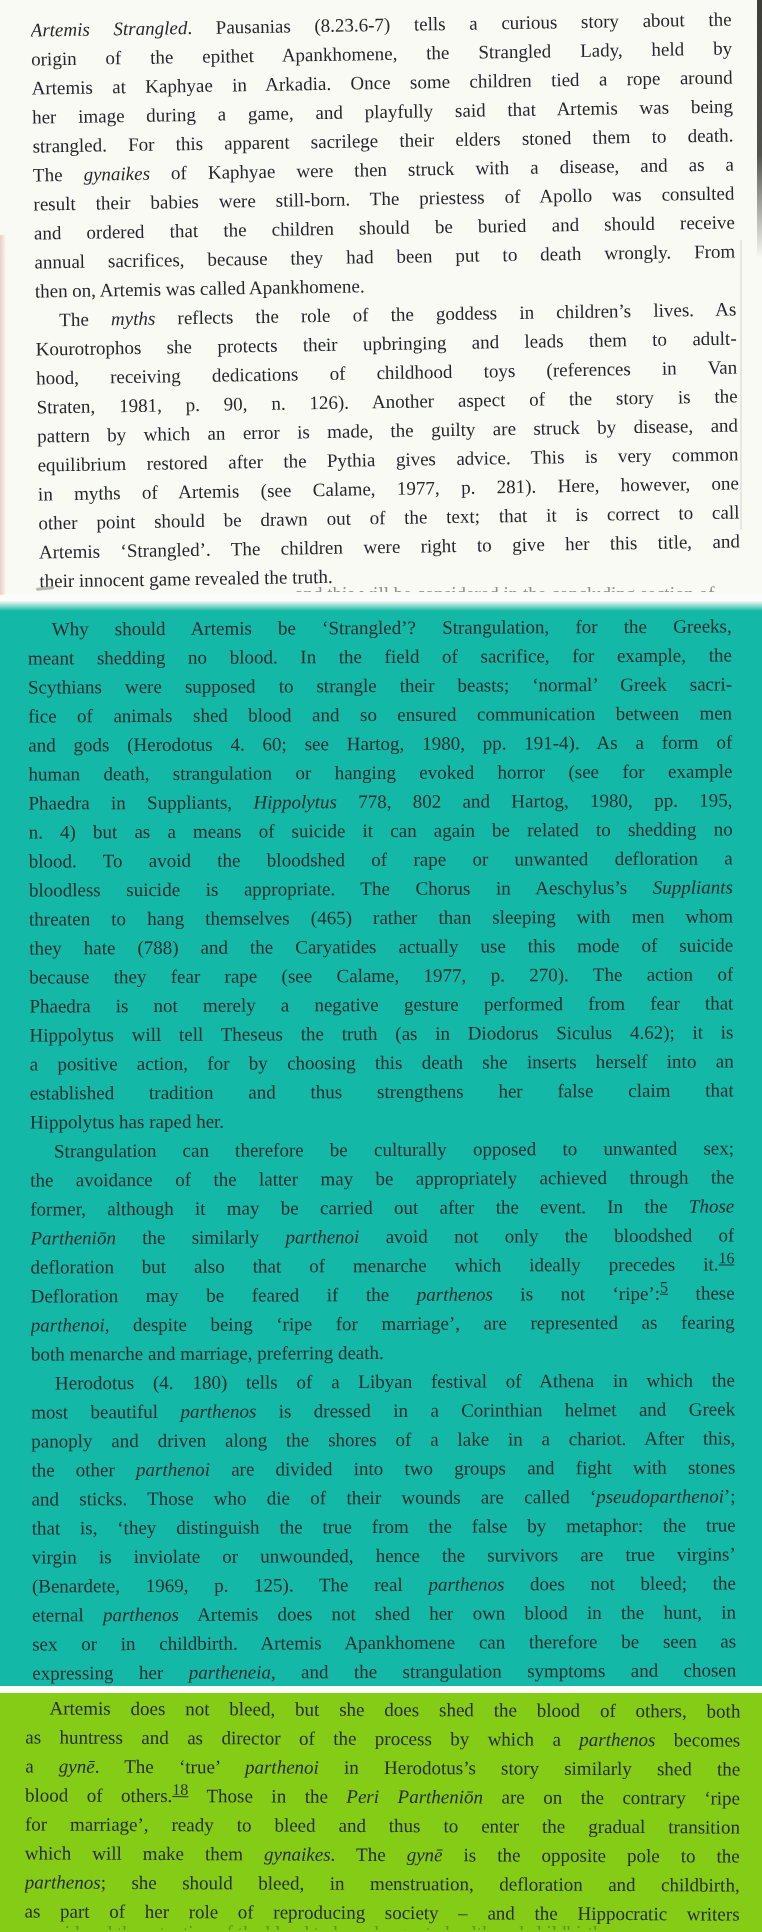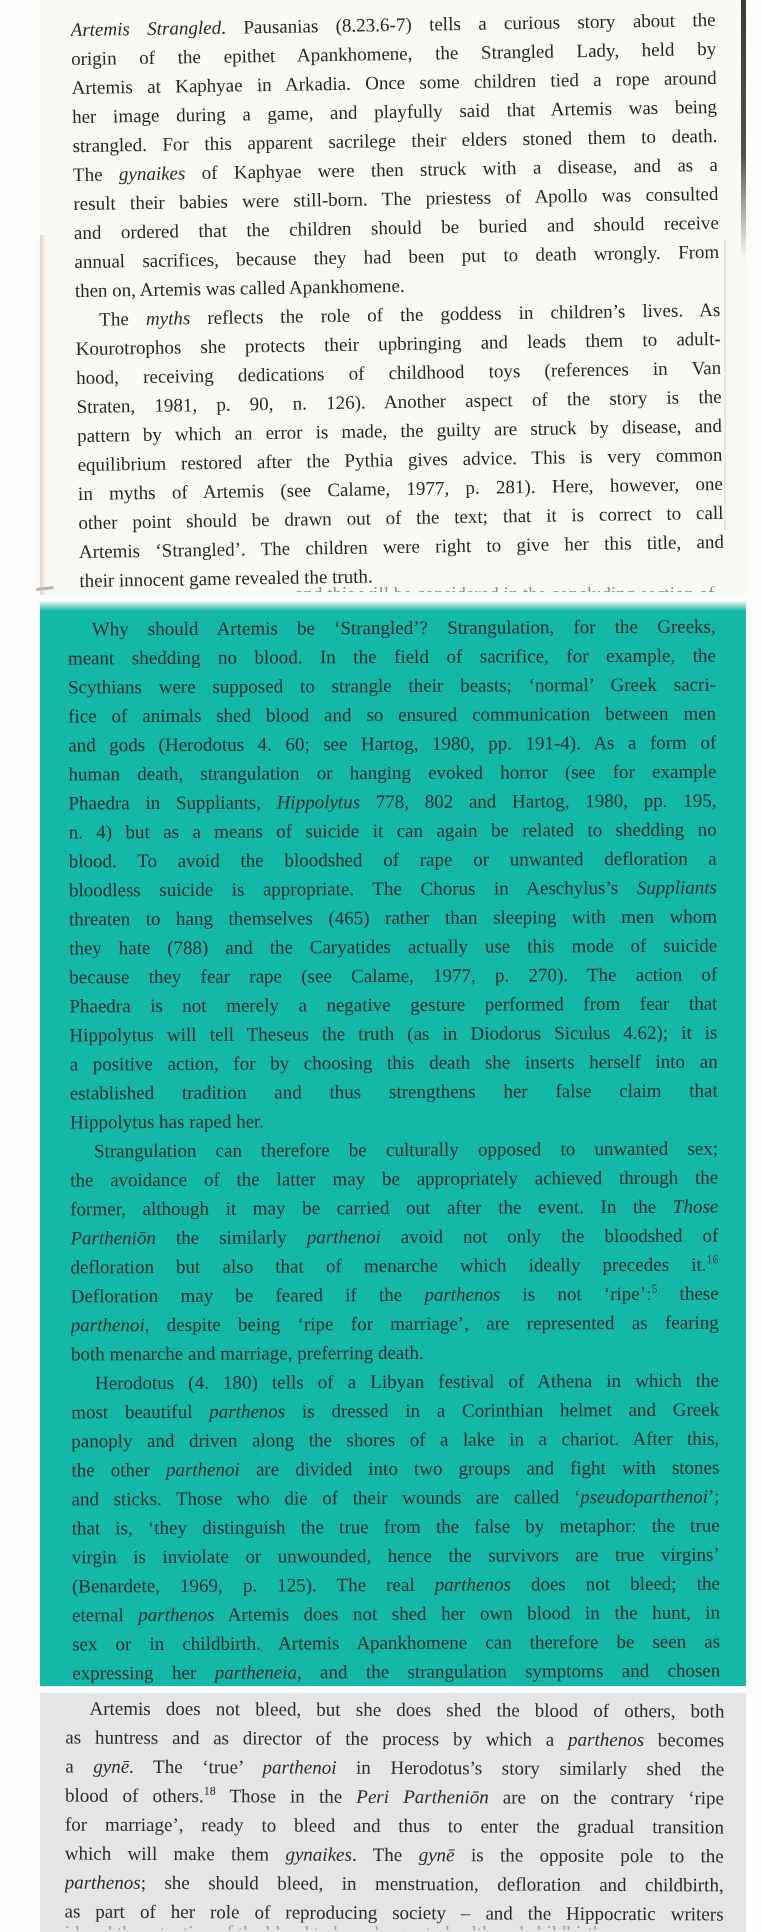--- a/index.html
+++ b/index.html
@@ -1,35 +1,35 @@
 <!DOCTYPE html>
 <html><head>
 <meta charset="utf-8">
 <style>
   html,body{margin:0;padding:0;}
   .page{
     position:relative;width:762px;height:1932px;overflow:hidden;
     background:#fcfdfa;
     font-family:"Liberation Serif", serif;
   }
-  .scan-block{position:absolute;left:0;right:16px;margin-left:40px;}
+  .scan-block{position:absolute;left:0;right:0;}
   .block1{top:0;height:594px;}
   .block2{top:601px;height:1085px;}
   .block2:before{content:"";position:absolute;left:0;right:0;top:0;height:10px;
     background:linear-gradient(#f7f9f4,rgba(247,249,244,0));}
   .block3{top:1693px;height:239px;}
   .txt{position:absolute;font-size:19px;}
   .block1 .txt{left:35px;right:26px;top:10px;transform:rotate(-0.9deg);}
   .block2 .txt{left:30px;right:28px;top:12px;transform:rotate(-0.25deg);}
   .block3 .txt{left:25px;right:22px;top:2px;transform:rotate(0.25deg);}
   .tl{height:29px;line-height:29px;text-align:justify;text-align-last:justify;overflow:hidden;}
   .tl-last{text-align-last:left;}
   .tl-ind{text-indent:24px;}
   i{font-style:italic;}
-  sup{font-size:12px;line-height:0;vertical-align:super;}
+  sup{font-size:16px;line-height:0;vertical-align:super;text-decoration:underline;}
   .clip{position:absolute;overflow:hidden;font-size:19px;line-height:24px;color:#33353a;}
   .clip1{top:582px;left:295px;right:24px;height:10px;opacity:.55;}
   .clip2{top:1921px;left:30px;right:26px;height:9px;opacity:.4;}
   .streak{position:absolute;top:0;right:0;width:5px;height:258px;
     background:linear-gradient(180deg,#3c3c3a 0%,#53534e 60%,rgba(90,90,85,0) 100%);
     filter:blur(.4px);}
   .pink{position:absolute;left:0;top:235px;width:6px;height:360px;
     background:linear-gradient(90deg,rgba(221,168,160,.55),rgba(221,168,160,0));
     filter:blur(.6px);}
   .crease{position:absolute;right:20px;top:240px;width:2px;height:290px;
@@ -111,21 +111,21 @@
         <div class="tl"><span>and sticks. Those who die of their wounds are called ‘</span><i>pseudoparthenoi</i><span>’;</span></div>
         <div class="tl"><span>that is, ‘they distinguish the true from the false by metaphor: the true</span></div>
         <div class="tl"><span>virgin is inviolate or unwounded, hence the survivors are true virgins’</span></div>
         <div class="tl"><span>(Benardete, 1969, p. 125). The real </span><i>parthenos</i><span> does not bleed; the</span></div>
         <div class="tl"><span>eternal </span><i>parthenos</i><span> Artemis does not shed her own blood in the hunt, in</span></div>
         <div class="tl"><span>sex or in childbirth. Artemis Apankhomene can therefore be seen as</span></div>
         <div class="tl"><span>expressing her </span><i>partheneia</i><span>, and the strangulation symptoms and chosen</span></div>
       </div>
   </section>
 
-  <section class="scan-block block3" style="background: #e5e5e5;">
+  <section class="scan-block block3" style="background: #84cc16;">
     <div class="txt" style="color: rgb(42, 44, 49);">
         <div class="tl tl-ind"><span>Artemis does not bleed, but she does shed the blood of others, both</span></div>
         <div class="tl"><span>as huntress and as director of the process by which a </span><i>parthenos</i><span> becomes</span></div>
         <div class="tl"><span>a </span><i>gynē</i><span>. The ‘true’ </span><i>parthenoi</i><span> in Herodotus’s story similarly shed the</span></div>
         <div class="tl"><span>blood of others.</span><sup>18</sup><span> Those in the </span><i>Peri Partheniōn</i><span> are on the contrary ‘ripe</span></div>
         <div class="tl"><span>for marriage’, ready to bleed and thus to enter the gradual transition</span></div>
         <div class="tl"><span>which will make them </span><i>gynaikes</i><span>. The </span><i>gynē</i><span> is the opposite pole to the</span></div>
         <div class="tl"><i>parthenos</i><span>; she should bleed, in menstruation, defloration and childbirth,</span></div>
         <div class="tl"><span>as part of her role of reproducing society – and the Hippocratic writers</span></div>
       </div>

